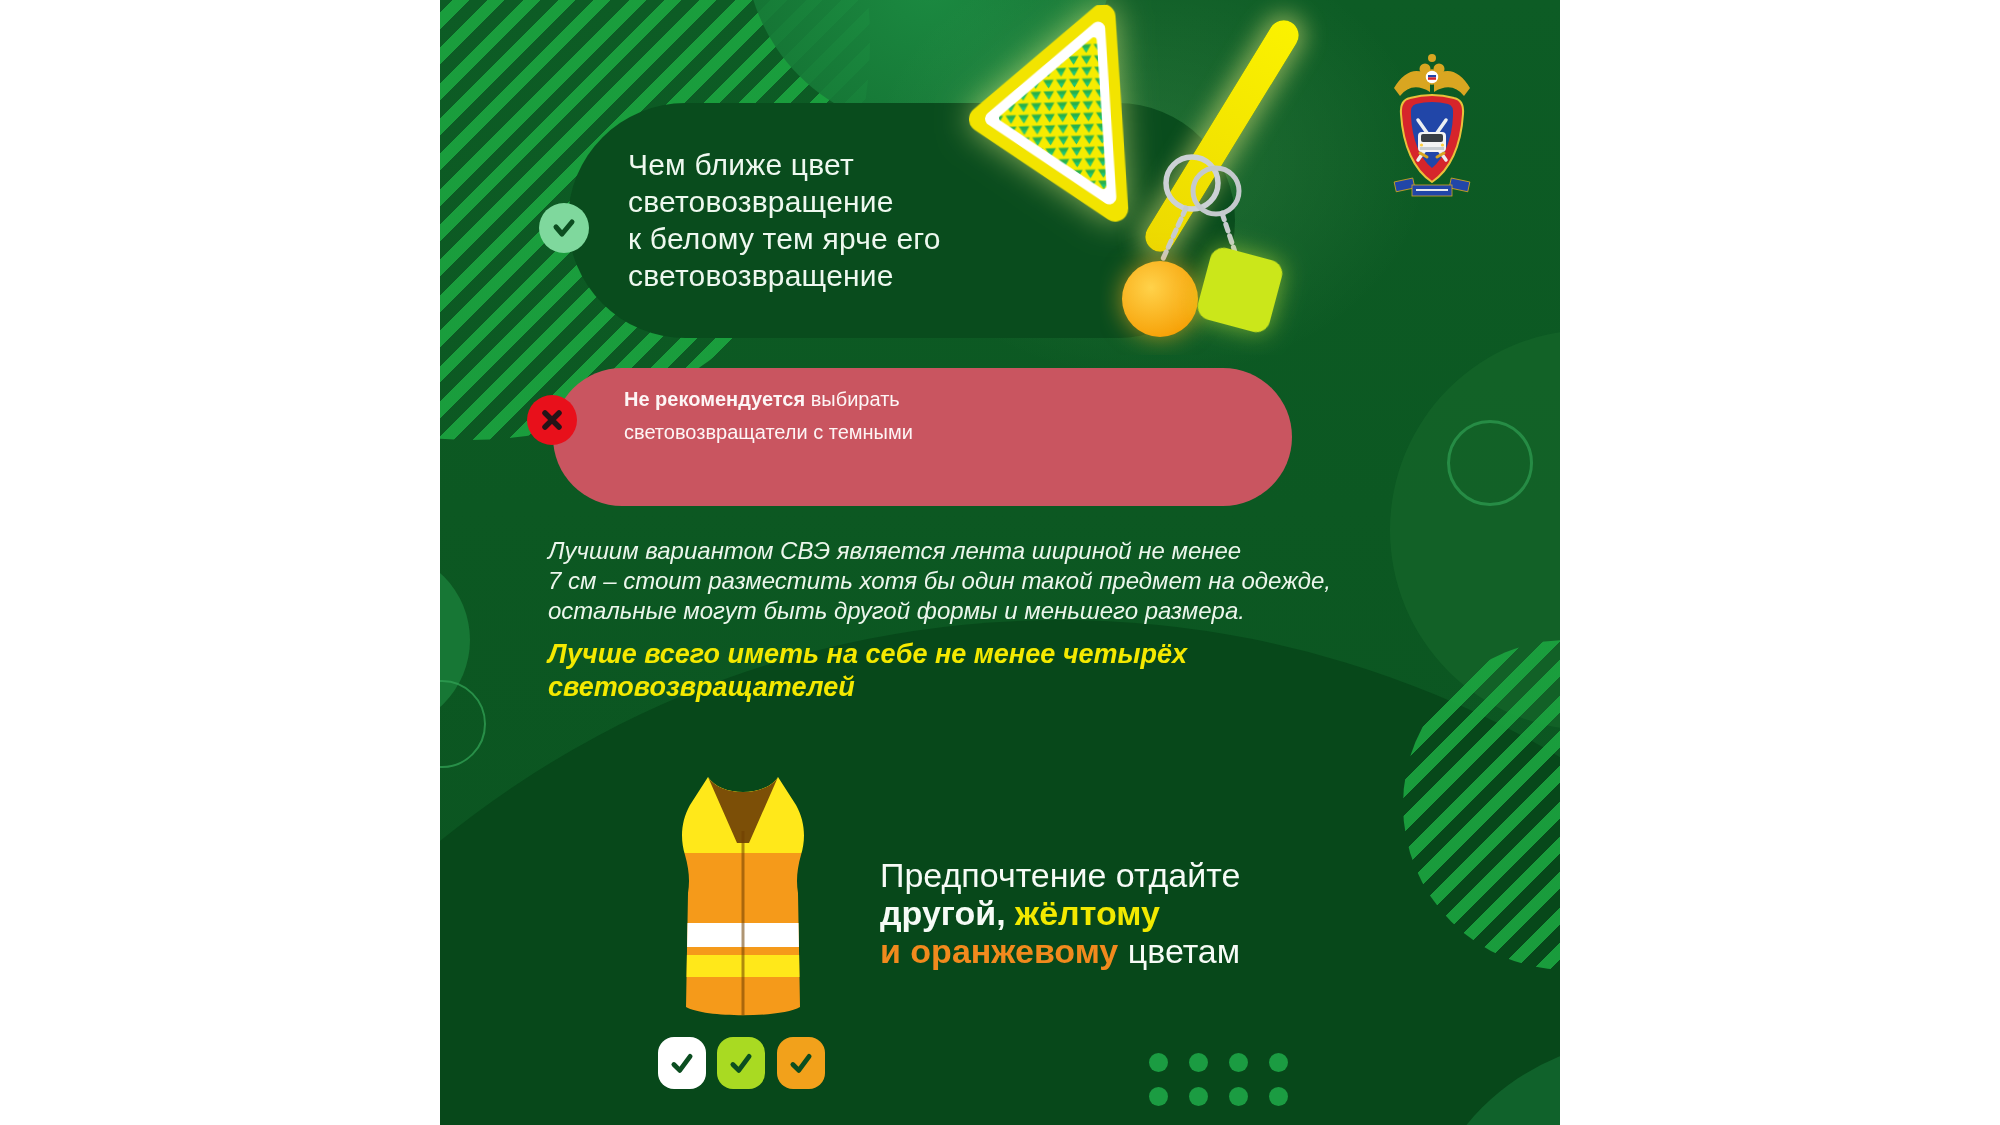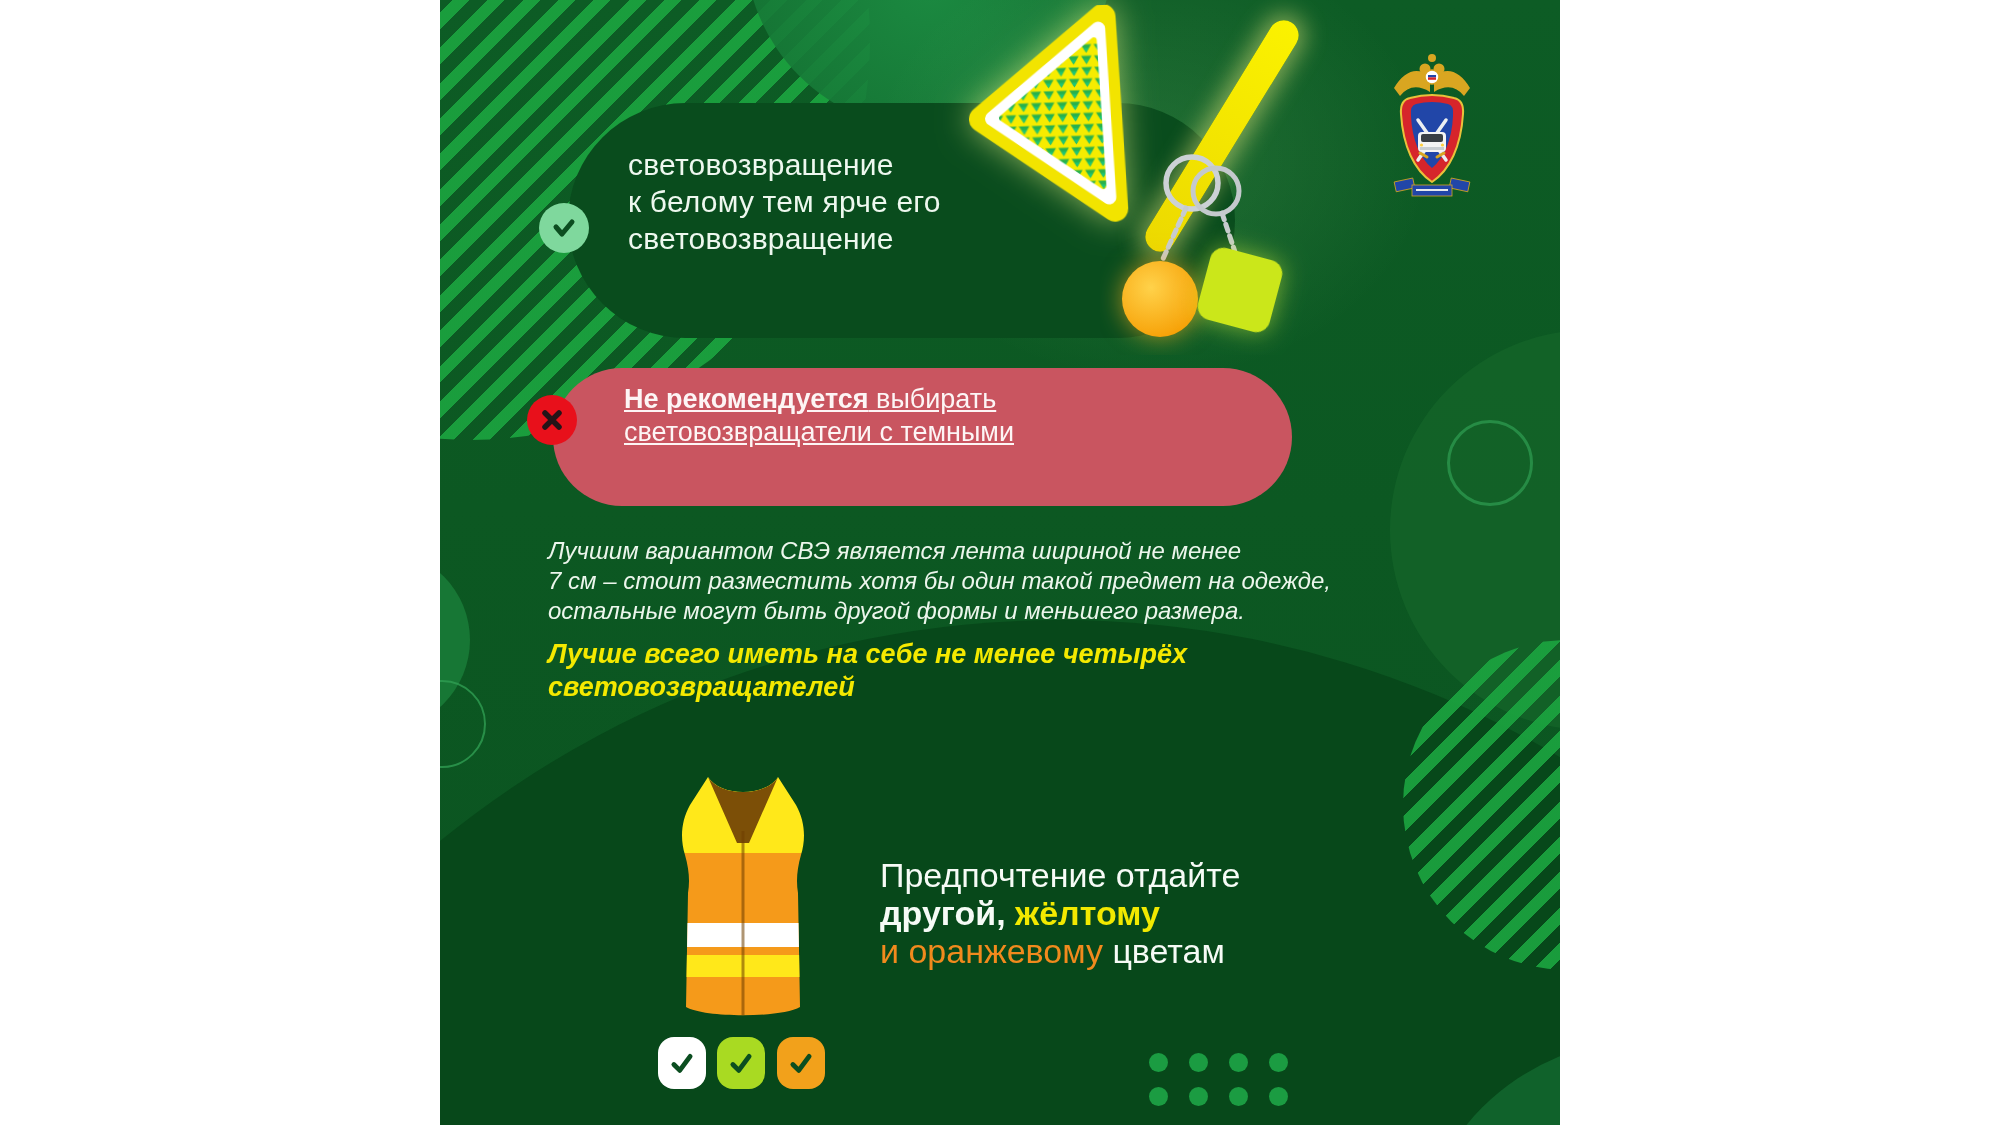--- a/index.html
+++ b/index.html
@@ -30,36 +30,36 @@
   
   .card-advice{left:128px;top:103px;width:667px;height:235px;border-radius:118px;background:#094c1d;}
   .icon-circle{width:50px;height:50px;border-radius:50%;display:flex;align-items:center;justify-content:center;}
   .ic-check{left:99px;top:203px;background:#7fd89d;}
   .ic-x{left:87px;top:395px;background:#e8101b;}
   .card-advice-text{left:188px;top:146px;font-size:30px;line-height:37px;color:#eef8ef;font-weight:500;letter-spacing:.2px;}
   .card-advice-text div{white-space:nowrap;}
 
   
   .card-warning{left:113px;top:368px;width:739px;height:138px;border-radius:69px;background:#c95560;}
-  .card-warning-text{left:184px;top:383px;font-size:27px;line-height:33px;color:#fdf5f5;font-weight:500;text-decoration:underline;}
+  .card-warning-text{left:184px;top:383px;font-size:20px;line-height:33px;color:#fdf5f5;font-weight:500;}
   .card-warning-text .b{font-weight:800;}
   .card-warning-text div{white-space:nowrap;}
 
   
   .note{left:108px;top:536px;font-size:24px;line-height:30px;color:#ecf6ec;font-style:italic;font-weight:500;}
   .note div{white-space:nowrap;}
   .tip{left:108px;top:638px;font-size:27px;line-height:33px;color:#f4e900;font-style:italic;font-weight:800;}
   .tip div{white-space:nowrap;}
 
   
   .preference{left:440px;top:856px;font-size:34px;line-height:38px;color:#f6fbf6;}
   .preference div{white-space:nowrap;}
   .preference .b{font-weight:800;}
   .preference .yellow{color:#f2e900;font-weight:800;}
-  .preference .orange{color:#f18a1d;font-weight:400;}
+  .preference .orange{color:#f18a1d;font-weight:700;}
 
   
   .triangle-svg{left:528px;top:6px;filter:drop-shadow(0 0 16px rgba(249,255,140,.55));transform:rotate(-2deg);}
   .stick{left:767px;top:3px;width:30px;height:266px;border-radius:15px;
          background:linear-gradient(180deg,#fbf200,#ecd900);transform:rotate(31.5deg);
          box-shadow:0 0 22px 7px rgba(250,245,130,.45);}
   .charms-svg{left:660px;top:135px;}
 
   
   .badge{width:48px;height:52px;border-radius:16px;display:flex;align-items:center;justify-content:center;}
@@ -97,20 +97,21 @@
         <i></i>
     </div>
 
     <div class="abs card-advice"></div>
     <div class="abs icon-circle ic-check">
       <svg width="30" height="30" viewBox="0 0 30 30">
           <polyline points="7,14 13,21 23,9" fill="none" stroke="#0c4d20" stroke-width="5" stroke-linecap="round" stroke-linejoin="round"></polyline>
         </svg>
     </div>
     <div class="abs card-advice-text">
+      <div>Чем ближе цвет</div>
       <div>световозвращение</div>
       <div>к белому тем ярче его</div>
       <div>световозвращение</div>
     </div>
 
     <div class="abs card-warning"></div>
     <div class="abs icon-circle ic-x">
       <svg width="26" height="26" viewBox="0 0 26 26">
           <path d="M6,6 L20,20 M20,6 L6,20" stroke="#241418" stroke-width="5.5" stroke-linecap="round"></path>
         </svg>

